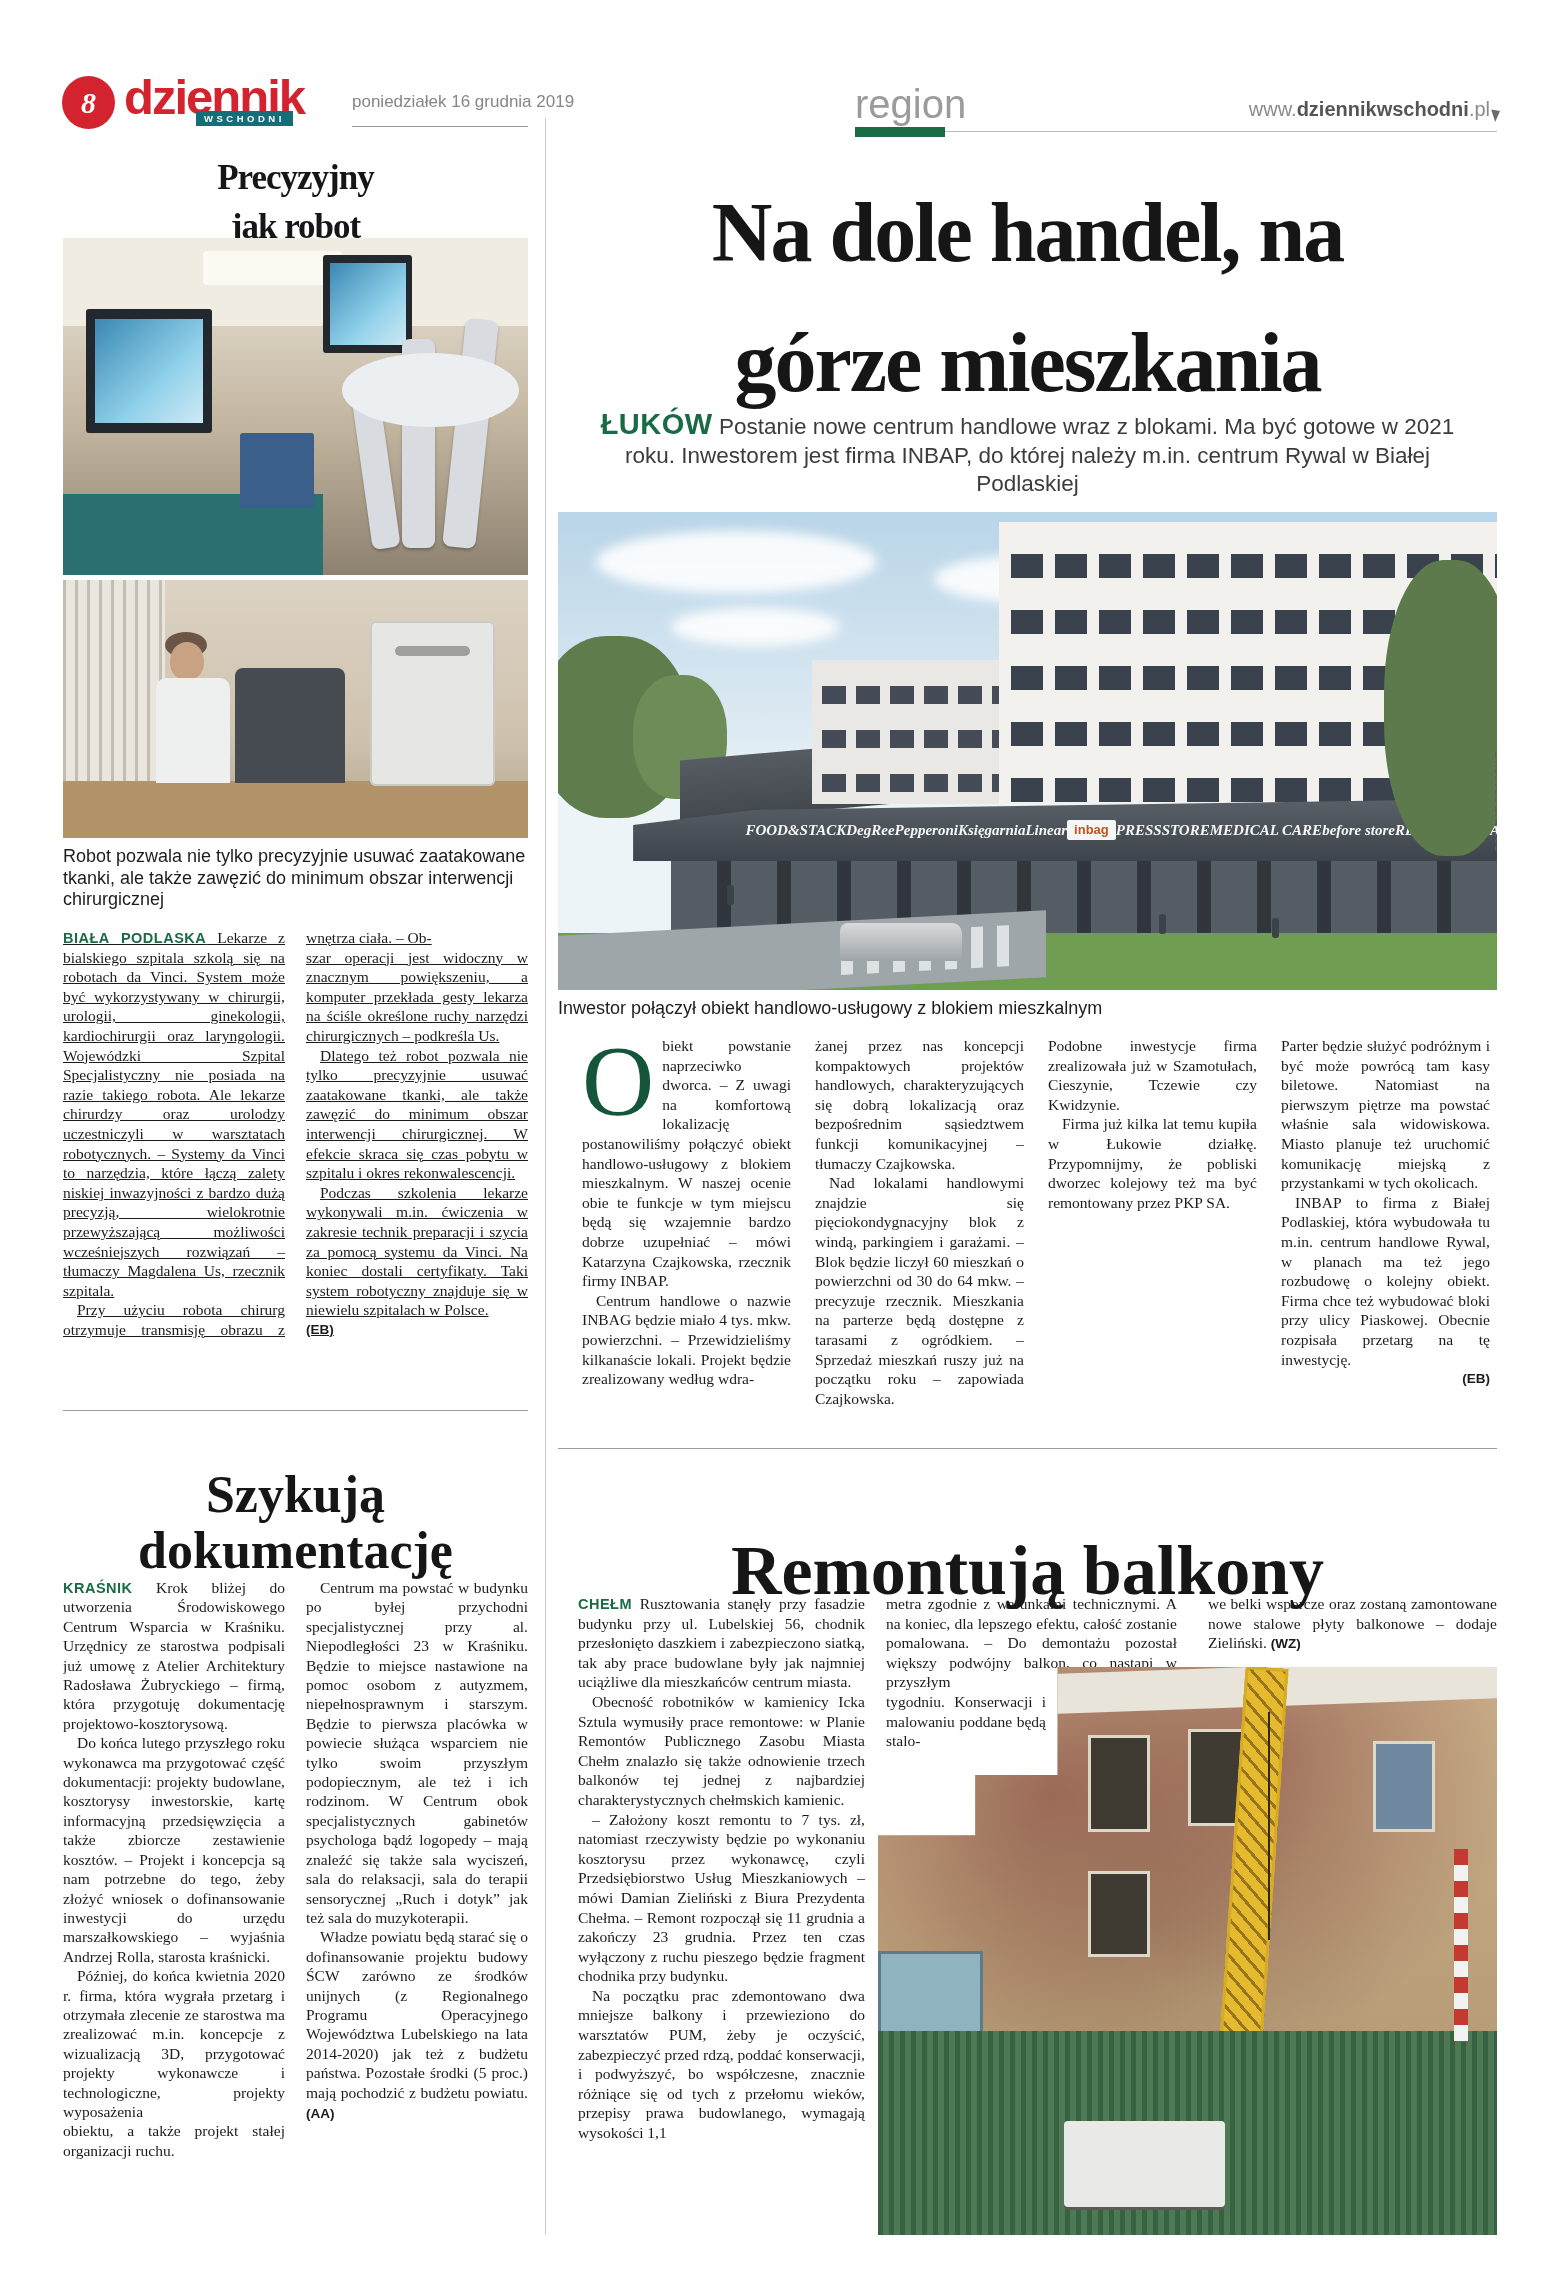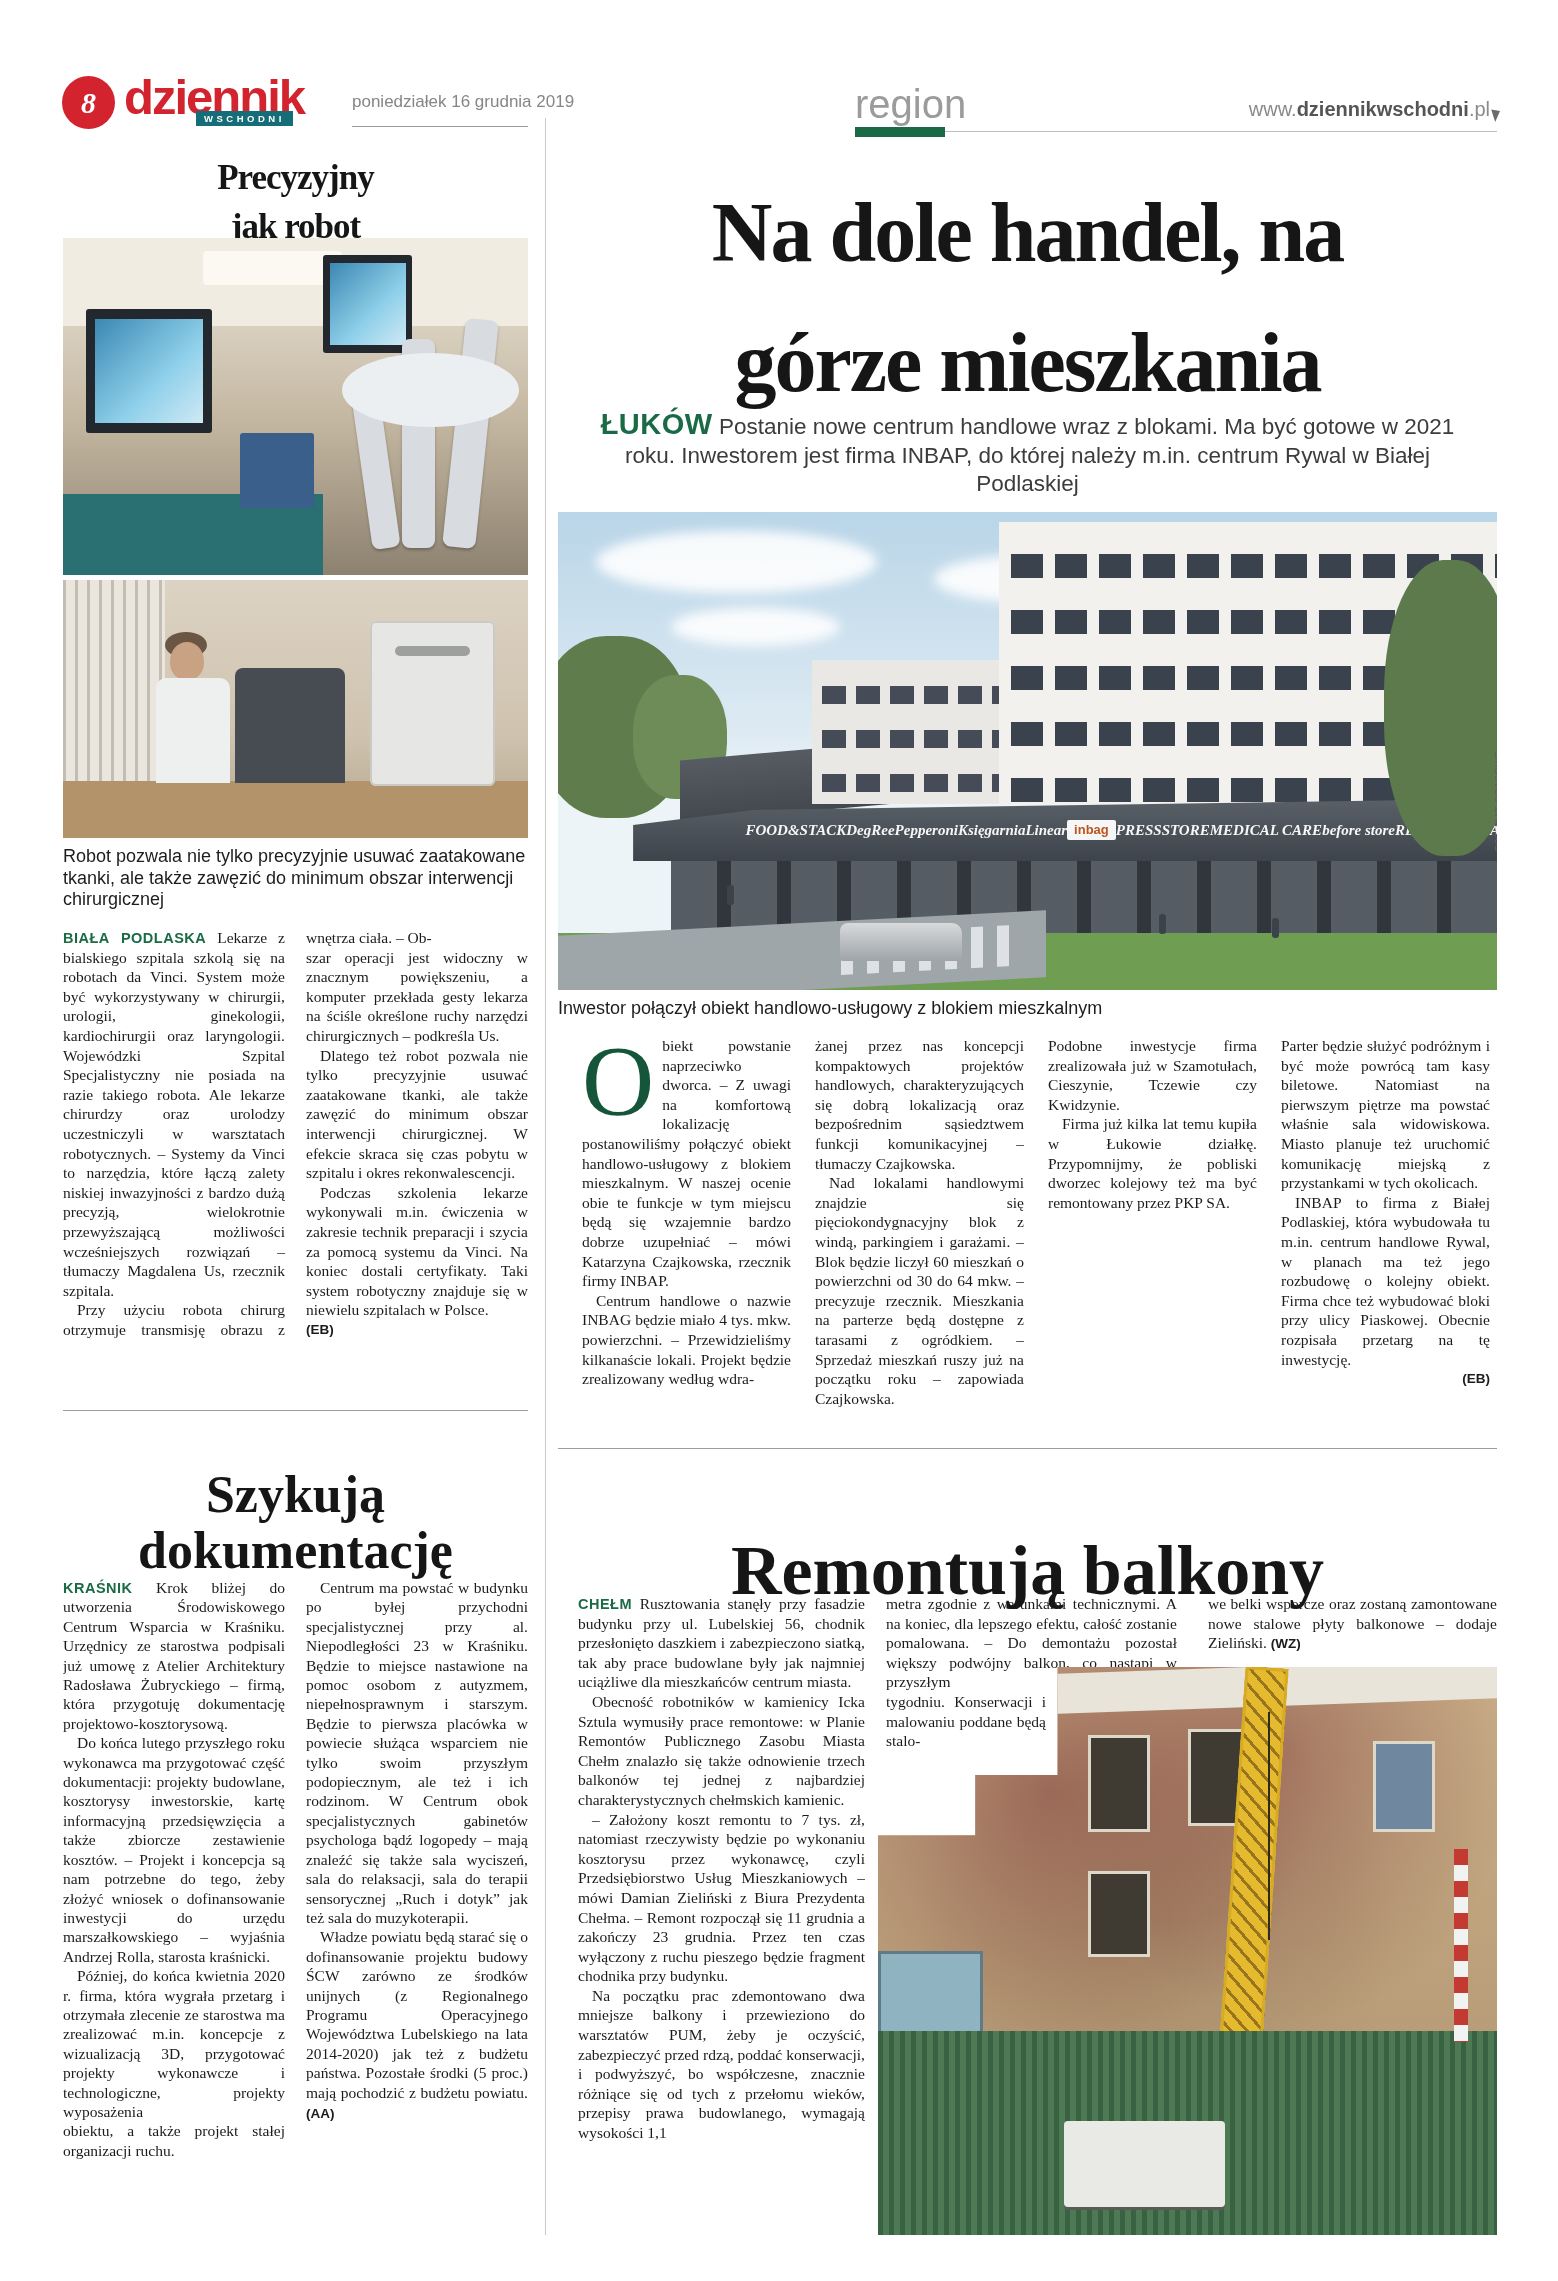--- a/index.html
+++ b/index.html
@@ -63,21 +63,21 @@
   .p2-desk{left:0;top:78%;width:100%;height:22%;background:#b3936a;}
   .p2-head{left:23%;top:24%;width:34px;height:38px;background:#c9a183;border-radius:50% 50% 45% 45%;}
   .p2-hair{left:22%;top:20%;width:42px;height:26px;background:#6b5646;border-radius:50%;}
   .p2-coat{left:20%;top:38%;width:74px;height:105px;background:#eef0ef;border-radius:10px 10px 0 0;}
   .p2-console{left:37%;top:34%;width:110px;height:115px;background:#474c52;border-radius:8px 8px 0 0;}
   .p2-machine{left:66%;top:16%;width:125px;height:165px;background:#e6e7e4;border-radius:6px;
               box-shadow:inset 0 0 0 2px #c9cac6;}
   .p2-mjoint{position:absolute;left:20%;top:15%;width:60%;height:10px;background:#9da09c;border-radius:5px;}
 
   .cap-robot{left:63px;top:846px;width:465px;}
-  .art-bp{left:63px;top:928px;width:465px;height:474px;column-count:2;column-gap:21px;overflow:hidden;}
+  .art-bp{left:63px;top:928px;width:465px;height:474px;column-count:2;column-gap:21px;overflow:hidden;text-decoration:underline;}
   .hr-left{left:63px;top:1410px;width:465px;}
   .h-szyk{left:63px;top:1424px;width:465px;font-size:52px;line-height:56px;}
   .art-kras{left:63px;top:1578px;width:465px;height:657px;column-count:2;column-gap:21px;overflow:hidden;
             font-size:15.5px;line-height:19.4px;}
 
   
   .h-main{left:558px;top:112px;width:939px;font-size:84px;line-height:130px;letter-spacing:-2px;}
   .lead{left:600px;top:408px;width:855px;font:400 22.5px/28.5px "Liberation Sans",sans-serif;
         color:#3c3c3c;text-align:center;}
   .lead .loc{font-size:29px;}

